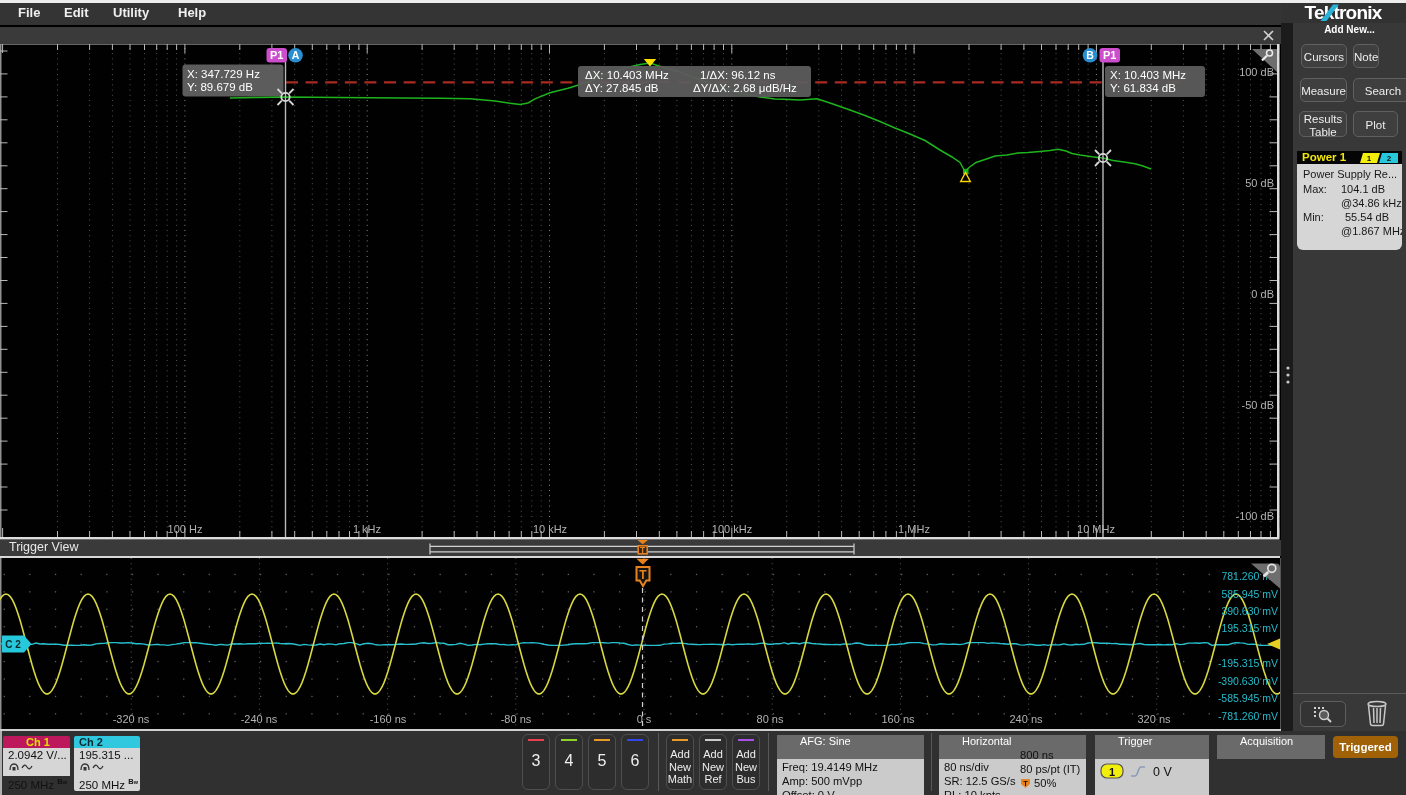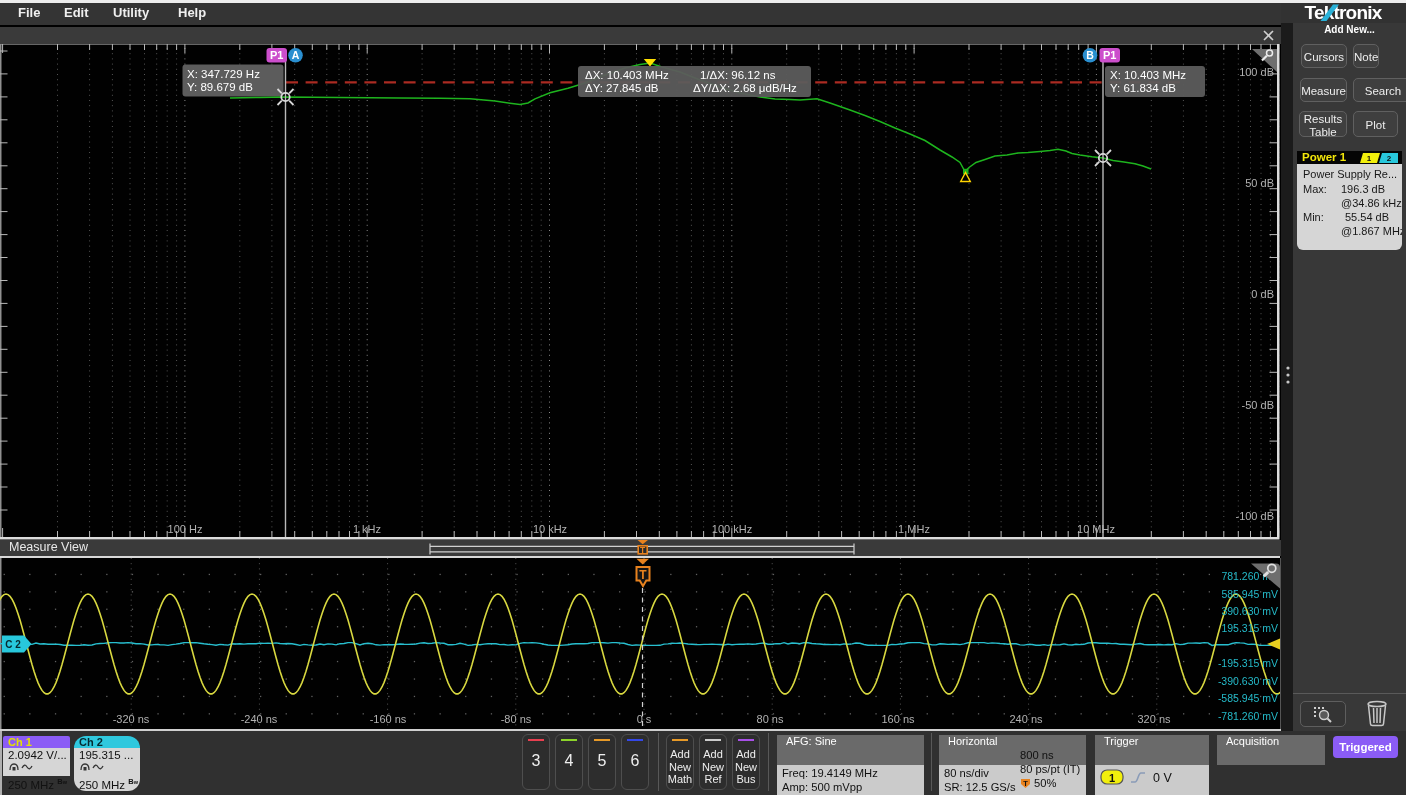--- a/index.html
+++ b/index.html
@@ -15,21 +15,21 @@
 #wf-title span { position:absolute; left:9px; top:0px; }
 #bottombar { left:0; top:731px; width:1406px; height:64px; background:#303030; }
 #rightpanel { left:1281px; top:0; width:125px; height:731px; background:#323232; }
 .gm { stroke:#565656; stroke-width:1; stroke-dasharray:1 4.2; }
 .gM { stroke:#8a8a8a; stroke-width:1; stroke-dasharray:1 4.2; }
 .wgv { stroke:#585858; stroke-width:1; stroke-dasharray:1 4.2; }
 .tk { stroke:#b8b8b8; stroke-width:1; }
 .axl { fill:#b2b2b2; font-size:11px; font-family:"Liberation Sans",sans-serif; }
 .mvl { fill:#25bac9; font-size:10.5px; font-family:"Liberation Sans",sans-serif; }
 .badge { position:absolute; top:735px; height:55px; }
-.badge .hd { height:30px; background:#6a6a6a; color:#fff; font-size:11px; padding:0 0 0 9px; line-height:12.5px; }
+.badge .hd { height:24px; background:#6a6a6a; color:#fff; font-size:11px; padding:0 0 0 23px; line-height:12.5px; }
 .badge .bd { white-space:nowrap; background:#cbcbcb; color:#111; font-size:11.2px; line-height:14.2px; padding:1px 0 0 5px;
   height:42.5px; }
 .chbtn { position:absolute; top:734px; width:28px; height:56px; background:#2d2d2d;
   border:1px solid #4e4e4e; border-radius:6px; }
 .chbtn .cl { position:absolute; top:4px; left:5px; right:5px; height:2px; }
 .chbtn .num { position:absolute; width:100%; text-align:center; top:17px; color:#eee; font-size:16px; }
 .addbtn { position:absolute; top:734px; width:28px; height:56px; background:#2d2d2d;
   border:1px solid #4e4e4e; border-radius:6px; color:#eee; font-size:11px; text-align:center; line-height:12.5px; }
 .rbtn { position:absolute; background:#3f3f3f; border:1px solid #606060; border-radius:5px;
   color:#eee; font-size:11.5px; text-align:center; }
@@ -356,21 +356,21 @@
 
   <polygon points="1252,5 1277,5 1277,28" fill="#6e6e6e"></polygon>
   <circle cx="1269.5" cy="9" r="3" fill="none" stroke="#ececec" stroke-width="1.5"></circle>
   <line x1="1266.8" y1="11.7" x2="1262" y2="16.5" stroke="#ececec" stroke-width="2.2"></line>
 
   <rect x="1277" y="0" width="2.5" height="493" fill="#dcdcdc"></rect>
   <rect x="0" y="493" width="1279.5" height="2.5" fill="#dcdcdc"></rect>
 </svg>
 
 <div class="abs" id="wf-title">
-    <span>Measure View</span>
+    <span>Trigger View</span>
  <svg class="abs" style="left:0;top:0" width="1281" height="16" viewBox="0 0 1281 16">
   <g stroke="#d0d0d0" stroke-width="1.2" fill="none">
     <line x1="430" y1="6.3" x2="854" y2="6.3"></line>
         <line x1="430" y1="11.8" x2="854" y2="11.8"></line>
     <line x1="430" y1="3.5" x2="430" y2="14.6"></line>
         <line x1="854" y1="3.5" x2="854" y2="14.6"></line>
   </g>
   <polygon points="637.5,0 648,0 642.7,4.2" fill="#e8821e"></polygon>
   <rect x="638.2" y="5.8" width="9" height="8" fill="#2a2a2a" stroke="#e8821e" stroke-width="1.6"></rect>
   <text x="642.7" y="13" fill="#e8821e" font-size="8.5" font-weight="bold" text-anchor="middle">T</text>
@@ -876,30 +876,30 @@
   <circle cx="1271.8" cy="12.3" r="4" fill="none" stroke="#e0e0e0" stroke-width="1.7"></circle>
   <line x1="1268.2" y1="16" x2="1263.8" y2="20.4" stroke="#e0e0e0" stroke-width="3"></line>
   <rect x="1280" y="2" width="1" height="171" fill="#555"></rect>
   <rect x="0" y="173" width="1281" height="2.5" fill="#d0d0d0"></rect>
 </svg>
 
 <div class="abs" id="bottombar"></div>
 <div class="abs" style="left:0;top:731px;width:2px;height:64px;background:#b0b0b0;z-index:5"></div>
 
 <div class="abs" style="left:3px;top:736px;width:67px;height:55px;border-radius:2px;overflow:hidden">
- <div style="height:12px;background:#8b5cf6;color:#e3e000;font-size:11px;font-weight:bold;line-height:12px;padding-left:5px">Ch 1</div>
+ <div style="height:12px;background:#be185d;color:#e3e000;font-size:11px;font-weight:bold;line-height:12px;padding-left:23px">Ch 1</div>
  <div style="height:28px;background:#d6d6d6;color:#111;font-size:11.5px;padding:1px 0 0 5px;line-height:13px">2.0942 V/...<br>
  <svg width="30" height="10" viewBox="0 0 30 10">
         <path d="M2 8 Q2 2 6 2 Q10 2 10 8" fill="none" stroke="#333" stroke-width="1.3"></path>
         <rect x="4.5" y="5" width="3" height="3.5" fill="#333"></rect>
         <path d="M14 6 Q16.5 1 19 5 Q21.5 9 24 4" fill="none" stroke="#333" stroke-width="1.3"></path>
       </svg><br>
  <span style="font-size:11.5px">250 MHz <sup style="font-size:7.5px;font-weight:bold">B</sup><sup style="font-size:5.5px;font-weight:bold">w</sup></span></div>
 </div>
-<div class="abs" style="left:74px;top:736px;width:66px;height:55px;border-radius:12px;overflow:hidden">
+<div class="abs" style="left:74px;top:736px;width:66px;height:55px;border-radius:2px;overflow:hidden">
  <div style="height:12px;background:#2fc8de;color:#062;font-size:11px;font-weight:bold;line-height:12px;padding-left:5px;color:#052a30">Ch 2</div>
  <div style="height:43px;background:#d6d6d6;color:#111;font-size:11.5px;padding:1px 0 0 5px;line-height:13px">195.315 ...<br>
  <svg width="30" height="10" viewBox="0 0 30 10">
         <path d="M2 8 Q2 2 6 2 Q10 2 10 8" fill="none" stroke="#333" stroke-width="1.3"></path>
         <rect x="4.5" y="5" width="3" height="3.5" fill="#333"></rect>
         <path d="M14 6 Q16.5 1 19 5 Q21.5 9 24 4" fill="none" stroke="#333" stroke-width="1.3"></path>
       </svg><br>
  <span style="font-size:11.5px">250 MHz <sup style="font-size:7.5px;font-weight:bold">B</sup><sup style="font-size:5.5px;font-weight:bold">w</sup></span></div>
 </div>
 
@@ -955,21 +955,21 @@
    <text x="12" y="12.5" font-size="11" font-weight="bold" fill="#111" text-anchor="middle">1</text>
    <path d="M31 13 L35 13 C38 13 38 4 41 4 L45 4" fill="none" stroke="#8a9cb8" stroke-width="1.6"></path>
    <text x="53" y="13" font-size="12.5" fill="#111">0 V</text>
       </svg></div>
 </div>
 
 <div class="badge" style="left:1217px;width:108px">
  <div class="hd">Acquisition</div>
 </div>
 
-<div class="abs" style="left:1333px;top:736px;width:65px;height:22px;z-index:30;background:#8b5cf6;border-radius:4px;color:#fff;font-size:11.5px;font-weight:bold;text-align:center;line-height:22px">Triggered</div>
+<div class="abs" style="left:1333px;top:736px;width:65px;height:22px;z-index:30;background:#a16207;border-radius:4px;color:#fff;font-size:11.5px;font-weight:bold;text-align:center;line-height:22px">Triggered</div>
 <div class="abs" id="rightpanel"></div>
 
 <div class="abs" style="left:1281px;top:23px;width:12px;height:708px;background:#1b1b1b"></div>
 <div class="abs" style="left:1293px;top:23px;width:113px;height:708px;background:#383838"></div>
 
 <svg class="abs" style="left:1284px;top:364px" width="8" height="24">
     <g fill="#c8c8c8">
       <circle cx="4" cy="4" r="1.6"></circle>
       <circle cx="4" cy="11" r="1.6"></circle>
       <circle cx="4" cy="18" r="1.6"></circle>
@@ -993,21 +993,21 @@
  <svg style="position:absolute;right:4px;top:1.5px" width="38" height="10" viewBox="0 0 38 10">
   <polygon points="3,0 20,0 17,10 0,10" fill="#f2ef0c"></polygon>
   <polygon points="22,0 38,0 38,10 19,10" fill="#28c8dc"></polygon>
   <text x="9" y="8" font-size="8" font-weight="bold" fill="#111" text-anchor="middle">1</text>
   <text x="29" y="8" font-size="8" font-weight="bold" fill="#111" text-anchor="middle">2</text>
  </svg>
 </div>
 <div class="abs" style="left:1297px;top:164px;width:105px;height:86px;background:#d6d6d6;border-radius:0 0 6px 6px;color:#181818;font-size:11px;overflow:hidden;white-space:nowrap">
  <div style="position:absolute;left:6px;top:4px">Power Supply Re...</div>
  <div style="position:absolute;left:6px;top:18.5px">Max:</div>
-    <div style="position:absolute;left:44px;top:18.5px">196.3 dB</div>
+    <div style="position:absolute;left:44px;top:18.5px">104.1 dB</div>
  <div style="position:absolute;left:44px;top:32.5px">@34.86 kHz</div>
  <div style="position:absolute;left:6px;top:46.5px">Min:</div>
     <div style="position:absolute;left:48px;top:46.5px">55.54 dB</div>
  <div style="position:absolute;left:44px;top:60.5px">@1.867 MHz</div>
 </div>
 
 <div class="abs" style="left:1293px;top:693px;width:113px;height:1px;background:#5a5a5a"></div>
 <div class="abs" style="left:1300px;top:701px;width:46px;height:26px;background:#343434;border:1px solid #5e5e5e;border-radius:5px">
  <svg width="44" height="24" viewBox="0 0 44 24">
   <g fill="#d0d0d0">

